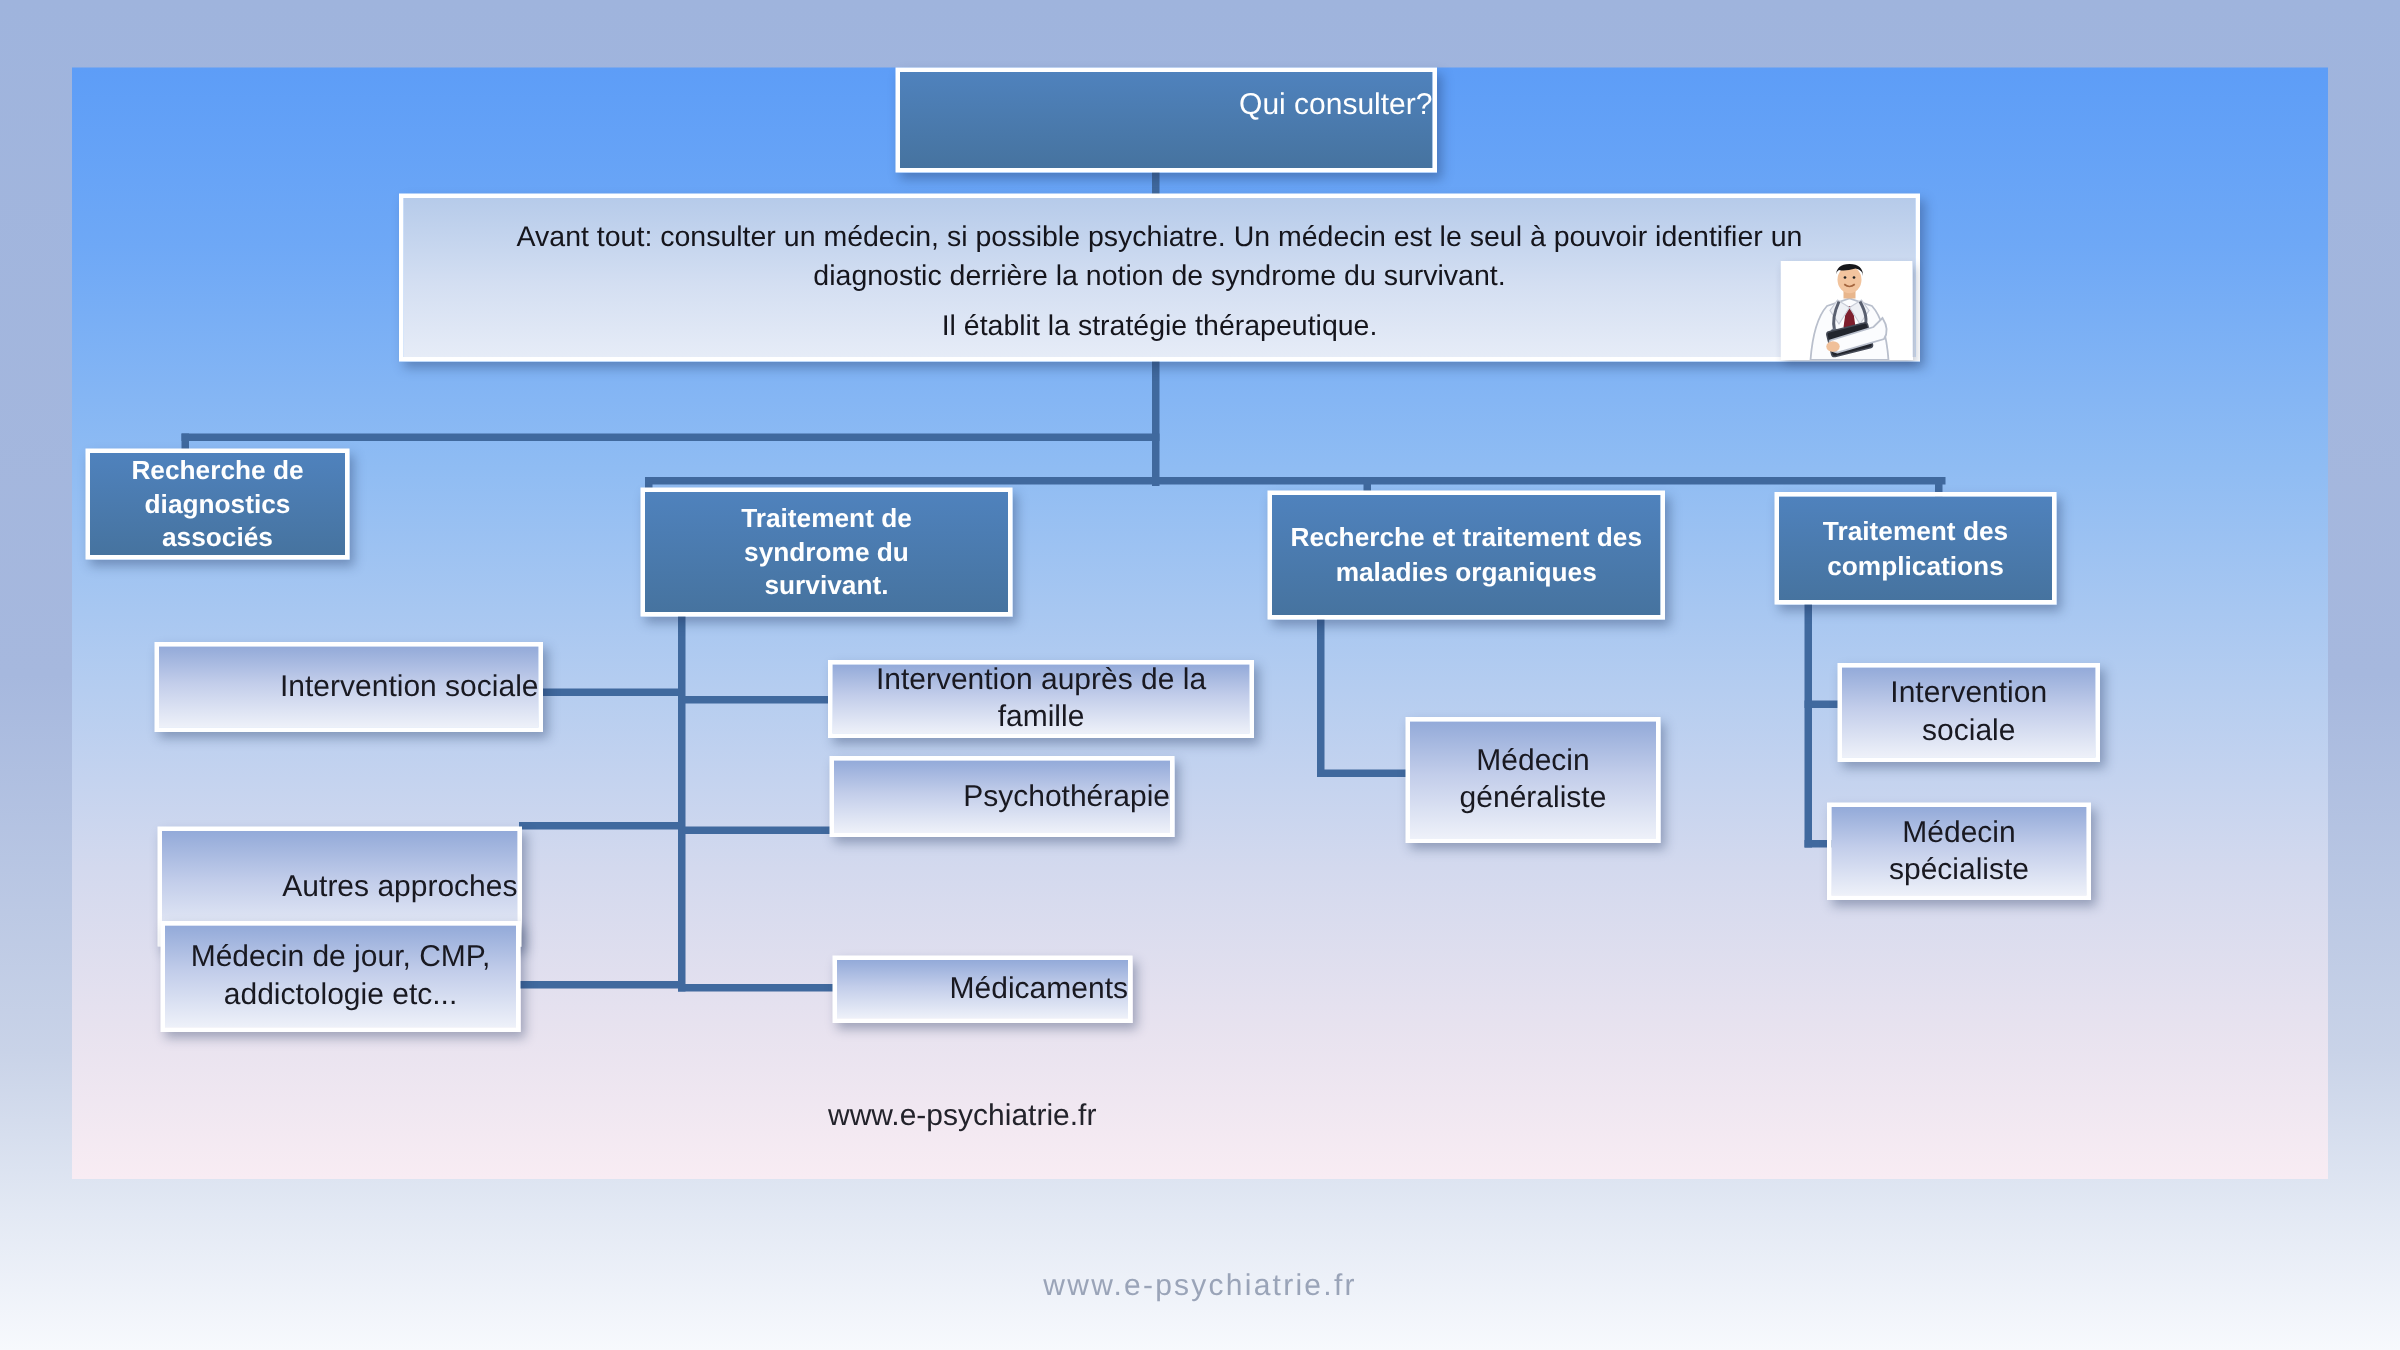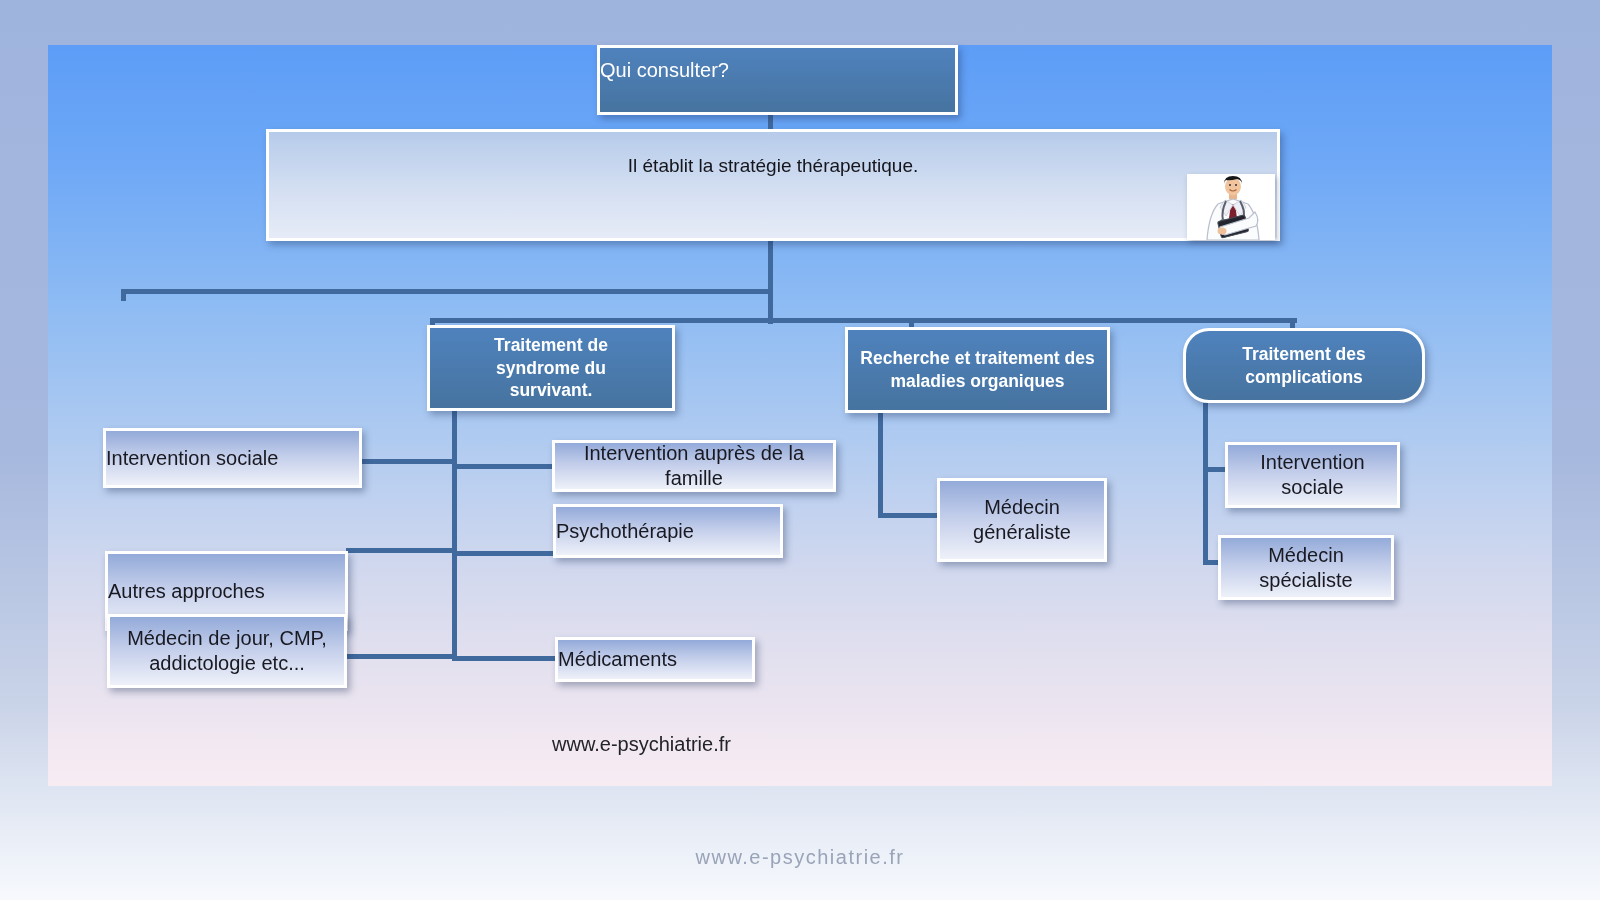--- a/index.html
+++ b/index.html
@@ -7,21 +7,21 @@
     position:relative;width:1600px;height:900px;overflow:hidden;
     font-family:"Liberation Sans",sans-serif;
     background:linear-gradient(180deg,#9fb4dd 0%,#a6b8de 50%,#c9d3e8 78%,#e3e9f4 90%,#f7f9fd 100%);
   }
   .slide{
     position:absolute;left:48px;top:45px;width:1504px;height:741px;
     background:linear-gradient(180deg,#5d9df7 0%,#6ea8f6 16%,#8fbcf3 36%,#b5cdf0 56%,#d3d9ee 72%,#e7e2ef 86%,#f8ecf3 100%);
   }
   .box{
     position:absolute;box-sizing:border-box;border:3px solid #ffffff;
-    display:flex;align-items:center;justify-content:flex-start;text-align:center;
+    display:flex;align-items:center;justify-content:flex-end;text-align:center;
     box-shadow:3px 4px 7px rgba(25,45,85,.35);
   }
   .dark{
     background:linear-gradient(180deg,#4f82bd 0%,#46739f 100%);
     color:#ffffff;font-weight:bold;font-size:17.5px;line-height:1.3;
   }
   .light{
     background:linear-gradient(180deg,#93aad9 0%,#c2cdea 45%,#eef1f9 100%);
     color:#191921;font-size:20px;line-height:1.25;
   }
@@ -68,20 +68,21 @@
 
   <div class="seg" style="left:1203px;top:401px;width:5px;height:164px;"></div>
   <div class="seg" style="left:1203px;top:467px;width:25px;height:5px;"></div>
   <div class="seg" style="left:1203px;top:560px;width:22px;height:5px;"></div>
 
   <div class="box dark root-box" style="left:597px;top:45px;width:361px;height:70px;">
     <span>Qui consulter?</span>
   </div>
 
   <div class="box intro-box" style="left:266px;top:129px;width:1014px;height:112px;">
+    <div class="intro-p1">Avant tout: consulter un médecin, si possible psychiatre. Un médecin est le seul à pouvoir identifier un diagnostic derrière la notion de syndrome du survivant.</div>
     <div class="intro-p2">Il établit la stratégie thérapeutique.</div>
   </div>
 
   <div class="doctor" style="left:1187px;top:174px;width:88px;height:66px;">
     <svg width="88" height="66" viewBox="0 0 88 66">
       <rect x="0" y="0" width="88" height="66" fill="#ffffff"></rect>
       <path d="M20 66 Q22 40 31 30 L46 25 L61 30 Q70 40 72 66 Z" fill="#fbfcfe" stroke="#b9bfcc" stroke-width="1.2"></path>
       <path d="M38 26 L46 31 L54 26 L52 38 L46 60 L40 38 Z" fill="#ffffff"></path>
       <path d="M44 30 L48 30 L50 44 L46 50 L42 44 Z" fill="#7e1f2d"></path>
       <path d="M38 26 L46 31 L39 42 L33 33 Z" fill="#eef0f5" stroke="#c9cdd8" stroke-width="0.8"></path>
@@ -96,30 +97,33 @@
       <ellipse cx="35" cy="57" rx="4.5" ry="3.5" fill="#f0c09a"></ellipse>
       <rect x="42" y="18" width="8" height="7" fill="#e8b68c"></rect>
       <ellipse cx="46" cy="12.5" rx="8" ry="9" fill="#f2c49e"></ellipse>
       <path d="M37 10 Q37 2 46 2 Q55 2 55 10 Q55 6 50 5 Q43 7 39 6 Q37 7 37 10 Z" fill="#17171a"></path>
       <circle cx="43" cy="11" r="0.9" fill="#222222"></circle>
       <circle cx="49" cy="11" r="0.9" fill="#222222"></circle>
       <path d="M42.5 15.5 Q46 18.5 49.5 15.5" fill="none" stroke="#a4653e" stroke-width="1.1"></path>
     </svg>
   </div>
 
+  <div class="box dark" style="left:57px;top:299px;width:176px;height:74px;padding:0 8px;">
+    <span>Recherche de diagnostics associés</span>
+  </div>
 
   <div class="box dark" style="left:427px;top:325px;width:248px;height:86px;padding:0 28px;">
     <span>Traitement de syndrome du survivant.</span>
   </div>
 
   <div class="box dark" style="left:845px;top:327px;width:265px;height:86px;padding:0 10px;">
     <span>Recherche et traitement des maladies organiques</span>
   </div>
 
-  <div class="box dark" style="left:1183px;top:328px;width:242px;height:75px;padding:0 11px;border-radius:26px;">
+  <div class="box dark" style="left:1183px;top:328px;width:188px;height:75px;padding:0 11px;">
     <span>Traitement des complications</span>
   </div>
 
   <div class="box light" style="left:103px;top:428px;width:259px;height:60px;">
     <span>Intervention sociale</span>
   </div>
   <div class="box light" style="left:105px;top:505px;width:243px;height:80px;margin-top:46px;">
     <span>Autres approches</span>
   </div>
   <div class="box light" style="left:107px;top:614px;width:240px;height:74px;padding:0 6px;">

